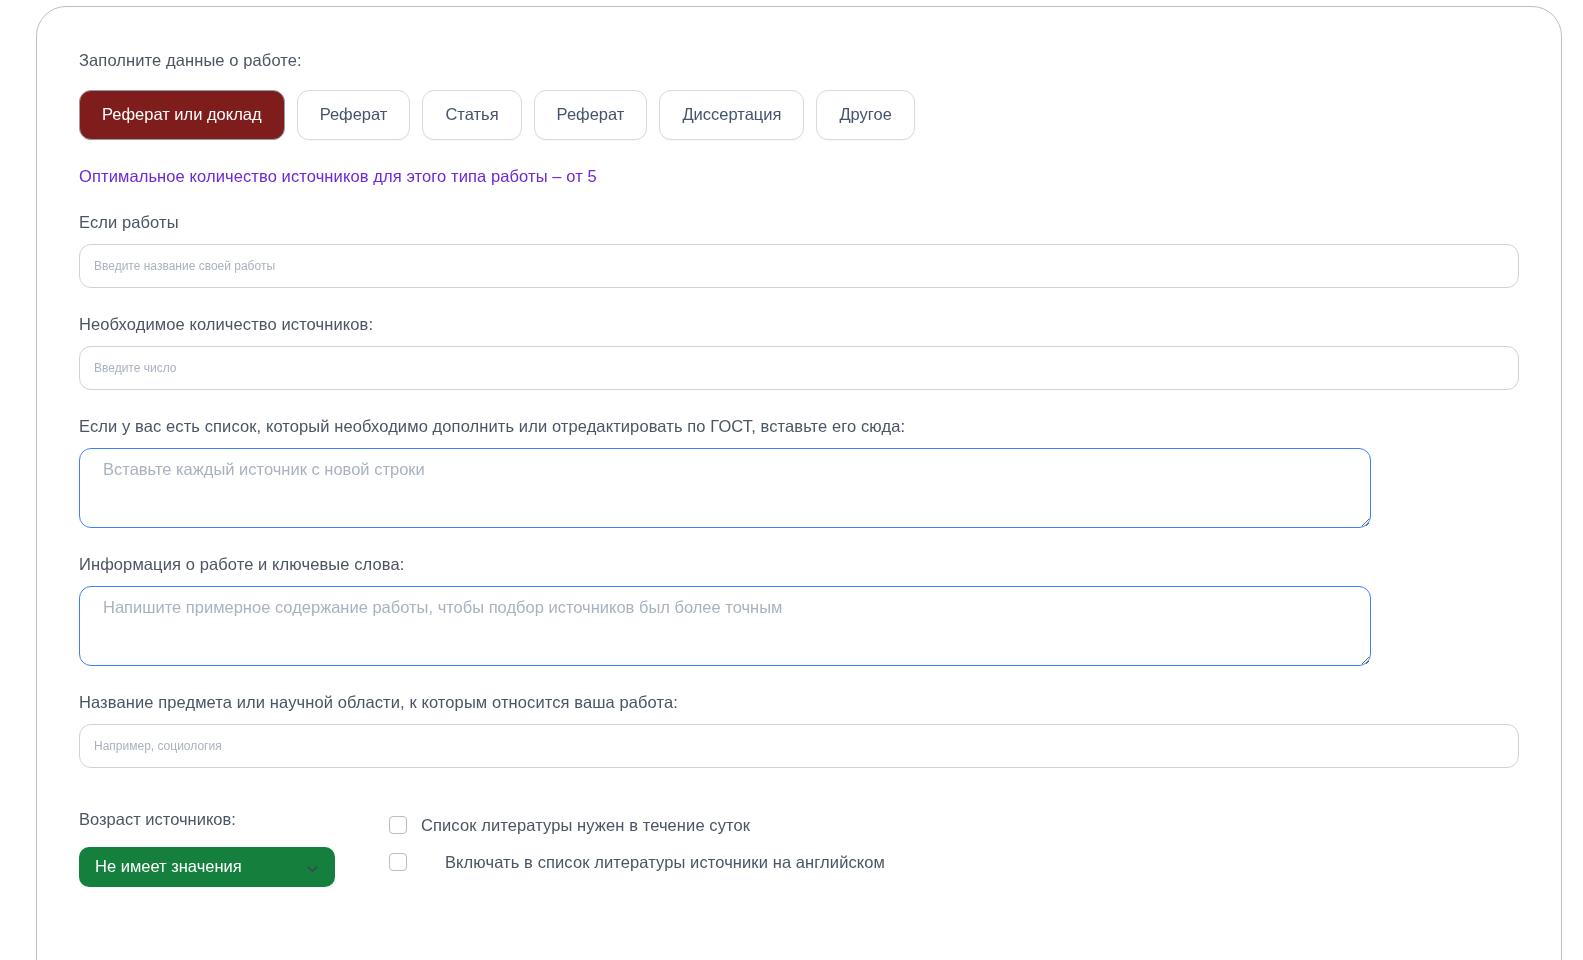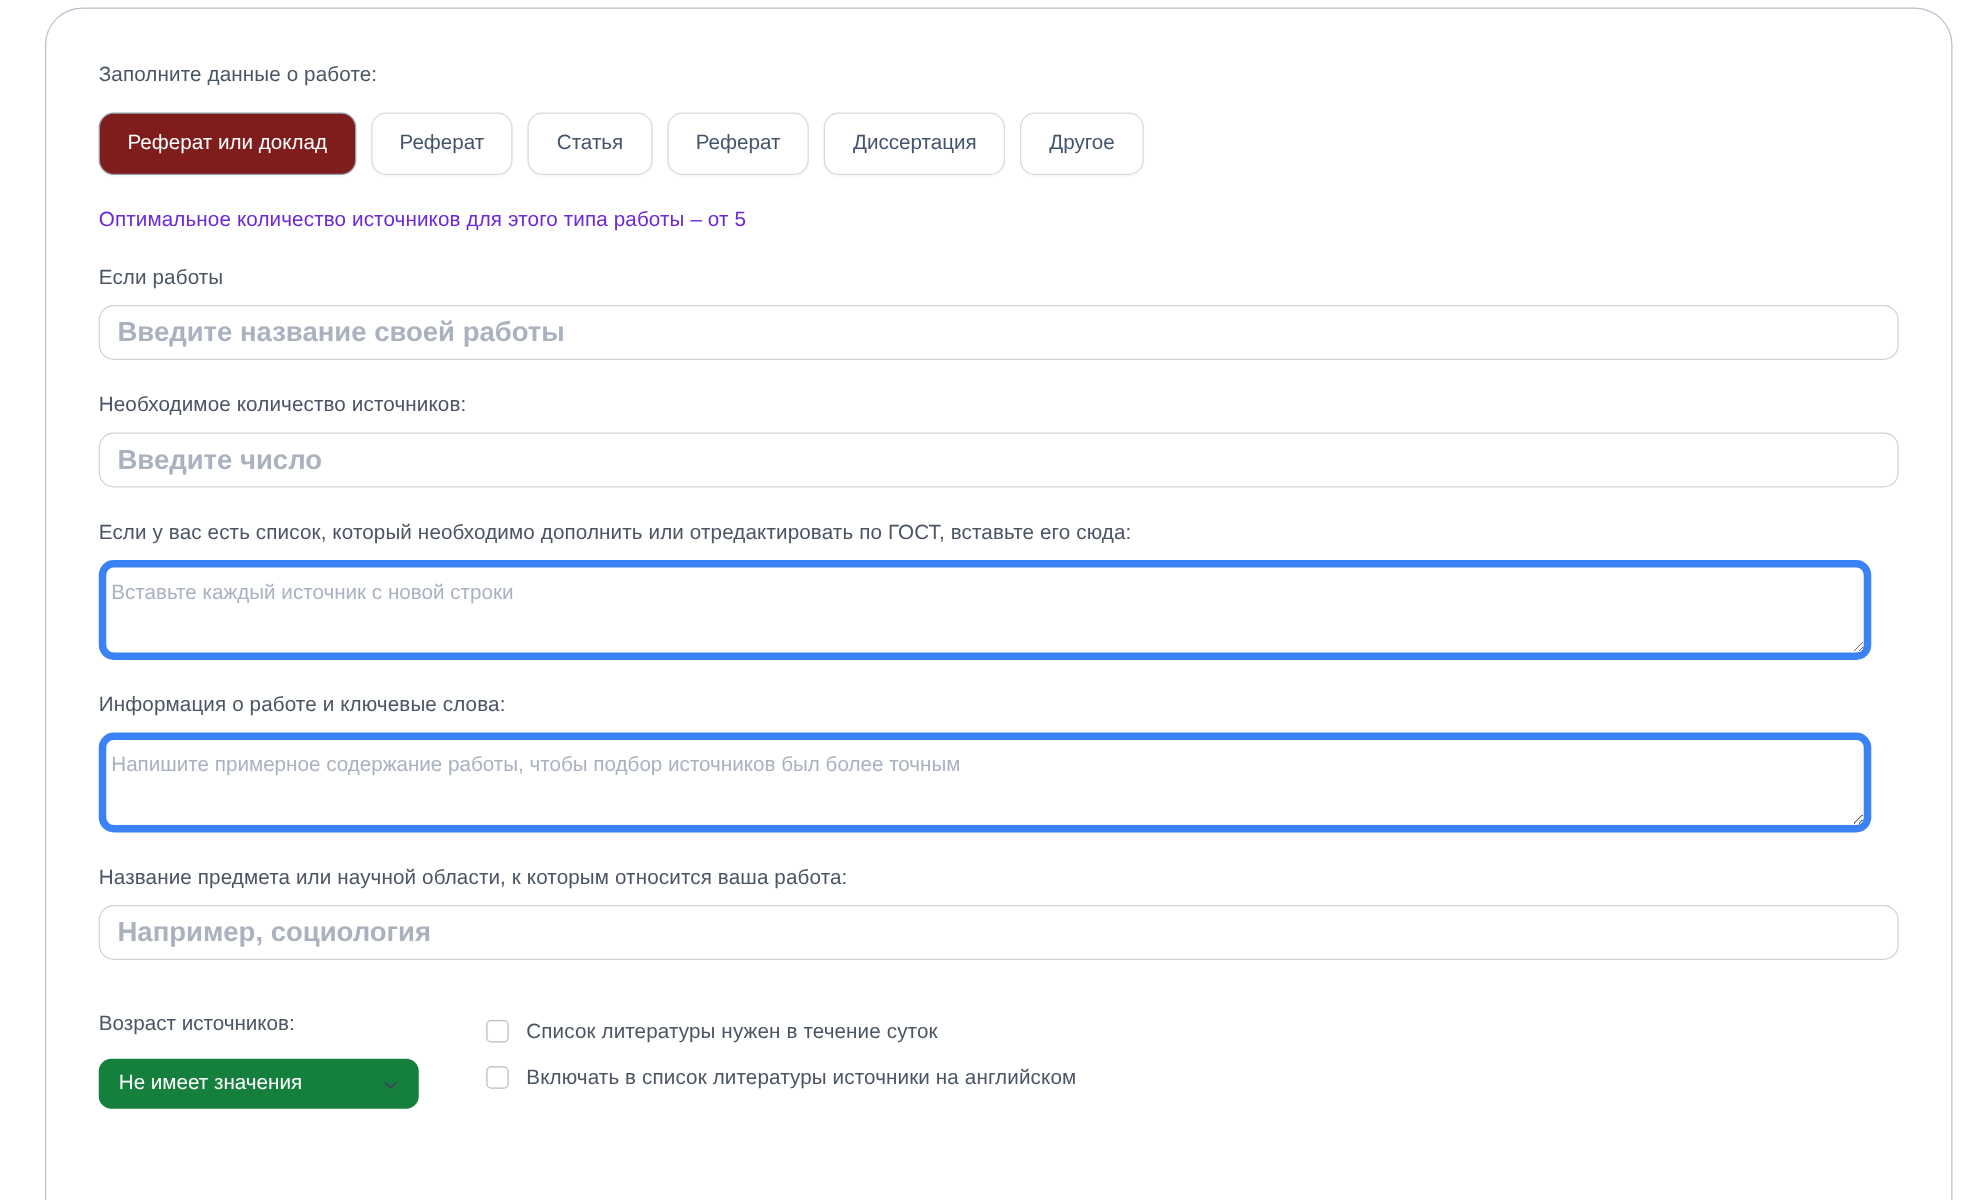--- a/index.html
+++ b/index.html
@@ -75,43 +75,42 @@
     color: #ffffff;
   }
 
   
   .text-input {
     display: block;
     box-sizing: border-box;
     width: 1440px;
     height: 44px;
     font-family: inherit;
-    font-size: 22px;
+    font-size: 12px;
     color: #4b5563;
     background: #ffffff;
     border: 1px solid #cdd3db;
     border-radius: 12px;
     padding: 0 14px;
     outline: none;
-    font-weight: bold;
   }
   .text-input::placeholder { color: #aab2c0; opacity: 1; }
 
   .text-area {
     display: block;
     box-sizing: border-box;
-    width: 1418px;
+    width: 1292px;
     height: 80px;
     font-family: inherit;
     font-size: 16.5px;
     color: #4b5563;
     background: #ffffff;
-    border: 6px solid #3b82f6;
+    border: 1px solid #3b82f6;
     border-radius: 12px;
-    padding: 11px 4px;
+    padding: 11px 23px;
     outline: none;
     resize: vertical;
   }
   .text-area::placeholder { color: #aab2c0; opacity: 1; }
 
   .block { margin-top: 27px; }
 
   
   .bottom-row {
     display: flex;
@@ -151,21 +150,21 @@
     height: 13px;
   }
 
   .check-col { padding-top: 6px; }
   .check-row {
     display: flex;
     align-items: center;
     margin-bottom: 18px;
     cursor: pointer;
   }
-  .check-row:last-child { margin-bottom: 12px; }
+  .check-row:last-child { margin-bottom: 12px; gap: 24px; }
   .check-box {
     box-sizing: border-box;
     width: 18px;
     height: 18px;
     flex: 0 0 18px;
     border: 1.4px solid #b6bdc9;
     border-radius: 4px;
     background: #ffffff;
     margin-right: 14px;
   }

